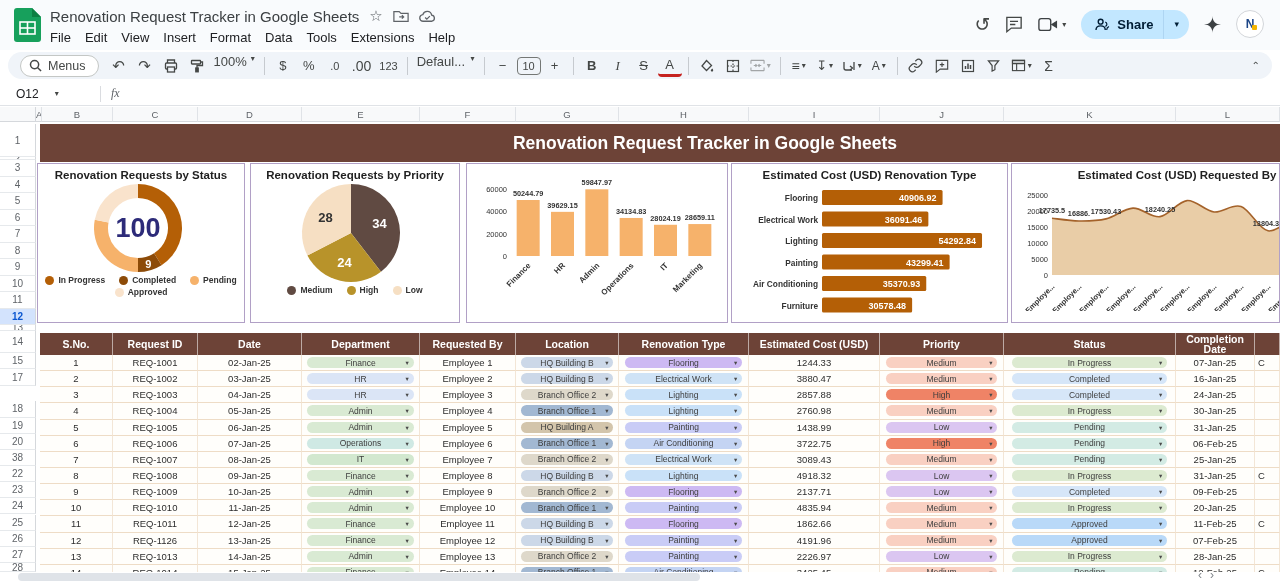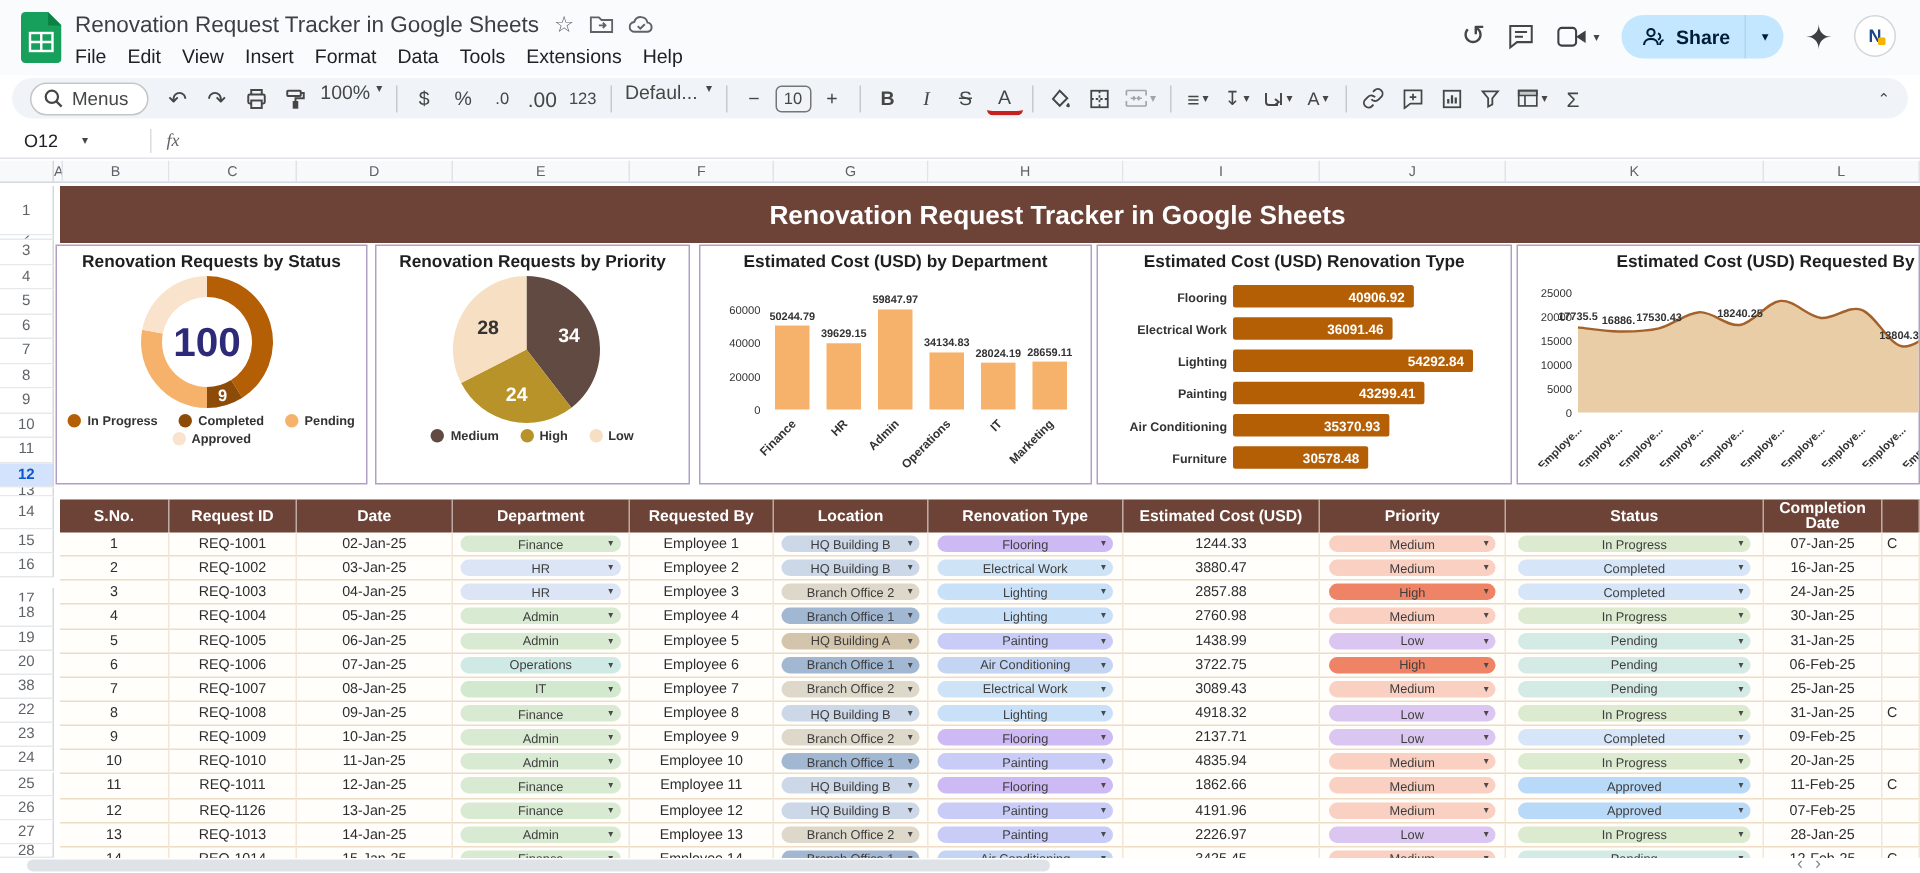--- a/index.html
+++ b/index.html
@@ -320,21 +320,21 @@
         <div class="gcell" style="top: 119px; height: 16.5px; line-height: 16.5px;">7</div>
         <div class="gcell" style="top: 135.5px; height: 16.5px; line-height: 16.5px;">8</div>
         <div class="gcell" style="top: 152px; height: 16.5px; line-height: 16.5px;">9</div>
         <div class="gcell" style="top: 168.5px; height: 16.5px; line-height: 16.5px;">10</div>
         <div class="gcell" style="top: 185px; height: 16.5px; line-height: 16.5px;">11</div>
         <div class="gcell sel" style="top: 201.5px; height: 16.5px; line-height: 16.5px;">12</div>
         <div class="gcell" style="top: 218px; height: 6px; line-height: 6px;">13</div>
         <div class="gcell" style="top: 224px; height: 22px; line-height: 22px;">14</div>
         <div class="gcell" style="top: 246px; height: 16.15px; line-height: 16.15px;">15</div>
         <div class="gcell" style="top: 262.15px; height: 16.15px; line-height: 16.15px;">16</div>
-        <div class="gcell" style="top: 285px; height: 16.15px; line-height: 16.15px;">17</div>
+        <div class="gcell" style="top: 263px; height: 16.15px; line-height: 16.15px;">17</div>
         <div class="gcell" style="top: 294.45px; height: 16.15px; line-height: 16.15px;">18</div>
         <div class="gcell" style="top: 310.6px; height: 16.15px; line-height: 16.15px;">19</div>
         <div class="gcell" style="top: 326.75px; height: 16.15px; line-height: 16.15px;">20</div>
         <div class="gcell" style="top: 342.9px; height: 16.15px; line-height: 16.15px;">38</div>
         <div class="gcell" style="top: 359px; height: 16.15px; line-height: 16.15px;">22</div>
         <div class="gcell" style="top: 375.2px; height: 16.15px; line-height: 16.15px;">23</div>
         <div class="gcell" style="top: 391.35px; height: 16.15px; line-height: 16.15px;">24</div>
         <div class="gcell" style="top: 407.5px; height: 16.15px; line-height: 16.15px;">25</div>
         <div class="gcell" style="top: 423.65px; height: 16.15px; line-height: 16.15px;">26</div>
         <div class="gcell" style="top: 439.8px; height: 16.15px; line-height: 16.15px;">27</div>
@@ -397,21 +397,20 @@
                 <span>High</span>
               </span>
               <span class="li">
                 <span class="dot" style="background: rgb(246, 223, 195);"></span>
                 <span>Low</span>
               </span>
             </div>
           </div>
       </div>
       <div class="panel p3">
-        <div class="ctitle">Estimated Cost (USD) by Department</div>
         <div id="c2">
             <svg width="256" height="138">
               <text x="40" y="95" text-anchor="end" font-size="7.5" fill="#333">0</text>
               <text x="40" y="72.71428571428572" text-anchor="end" font-size="7.5" fill="#333">20000</text>
               <text x="40" y="50.42857142857143" text-anchor="end" font-size="7.5" fill="#333">40000</text>
               <text x="40" y="28.142857142857153" text-anchor="end" font-size="7.5" fill="#333">60000</text>
               <rect x="49.66666666666667" y="36.01294828571429" width="23" height="55.98705171428571" fill="#f6b26b"></rect>
               <text x="61.16666666666667" y="32.01294828571429" text-anchor="middle" font-size="7.3" font-weight="bold" fill="#333">50244.79</text>
               <text transform="translate(64.16666666666667,102) rotate(-45)" text-anchor="end" font-size="8" font-weight="bold" fill="#333">Finance</text>
               <rect x="84.00000000000001" y="47.84180428571429" width="23" height="44.15819571428571" fill="#f6b26b"></rect>

